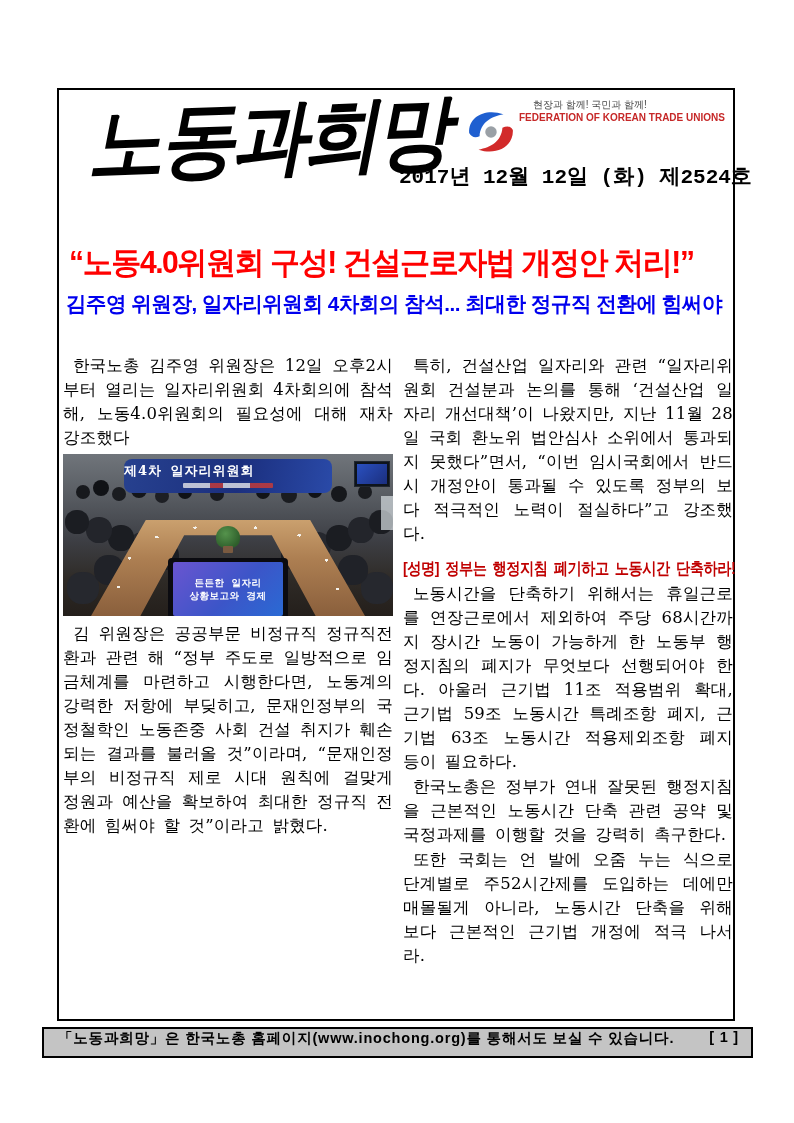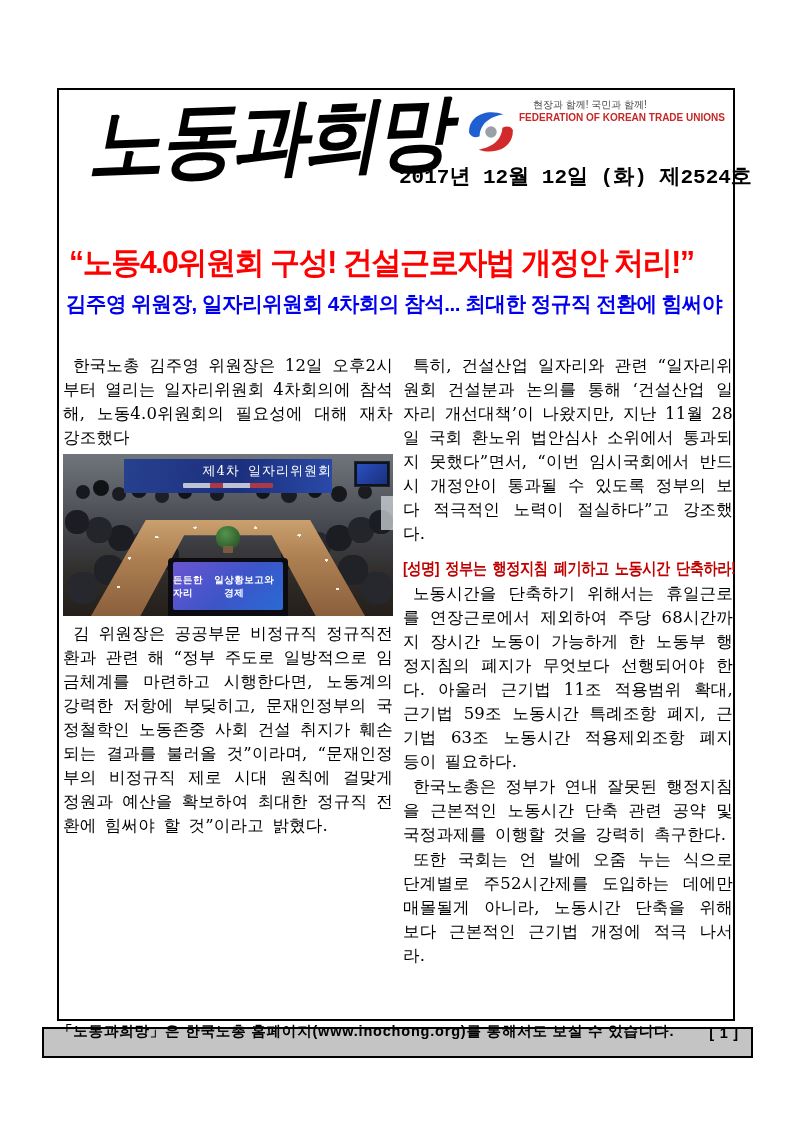--- a/index.html
+++ b/index.html
@@ -72,23 +72,23 @@
     transform:scaleX(0.86); transform-origin:left center; letter-spacing:-0.5px;
   }
   
   .photo {
     position:relative; width:330px; height:162px; margin:4px 0 6px 0;
     background:linear-gradient(180deg,#70757b 0%,#565a60 28%,#3e4046 52%,#2e2a26 78%,#241f1b 100%);
     overflow:hidden;
   }
   .photo-banner {
     position:absolute; top:5px; left:50%; transform:translateX(-50%);
-    width:208px; height:34px; border-radius:0;
+    width:208px; height:34px; border-radius:8px;
     background:linear-gradient(100deg,#27418f 0%,#1b2f7e 55%,#2a4aa8 100%);
-    text-align:right; color:#fff; font-weight:normal; font-size:13px; line-height:24px;
+    text-align:left; color:#fff; font-weight:bold; font-size:13px; line-height:24px;
     letter-spacing:1px;
   }
   .photo-banner-sub {
     width:90px; height:5px; margin:0 auto; border-radius:1px;
     background:linear-gradient(90deg,#d9dbe4 0 30%, #c23a3a 30% 45%, #d9dbe4 45% 75%, #c23a3a 75% 100%);
     opacity:0.85;
   }
   .crowd-heads {
     position:absolute; left:0; top:0; width:8px; height:8px; border-radius:50%;
     background:transparent;
@@ -136,40 +136,40 @@
   .photo-plant::after {
     content:""; position:absolute; left:7px; top:20px; width:10px; height:7px;
     background:#7a5a40; border-radius:1px;
   }
   .photo-monitor {
     position:absolute; left:50%; bottom:0px; transform:translateX(-50%);
     width:120px; height:58px; background:#0b0b10; border-radius:4px 4px 0 0;
     padding:4px 5px 0 5px; box-sizing:border-box;
   }
   .monitor-screen {
-    width:100%; height:48px; border-radius:2px;
+    width:100%; height:54px; border-radius:2px;
     background:linear-gradient(135deg,#6a55d0 0%,#3c55c8 55%,#2a6ad4 100%);
     color:#fff; font-weight:bold; font-size:9.5px; line-height:13px;
-    display:flex; flex-direction:row; align-items:center; justify-content:center;
+    display:flex; flex-direction:column; align-items:center; justify-content:center;
     letter-spacing:0.5px;
   }
   .photo-tv {
     position:absolute; right:3px; top:7px; width:36px; height:26px;
     background:#0e141c; border:1px solid #20262e; box-sizing:border-box; padding:2px;
   }
   .photo-tv-screen { width:100%; height:100%; background:linear-gradient(135deg,#2a50c0,#1b2f7e); }
   .photo-window { position:absolute; right:0px; top:42px; width:12px; height:34px;
     background:#cfd6da; opacity:0.75; }
   
   .footer-bar {
     position:absolute; left:42px; top:1027px; width:711px; height:31px;
     background:#c4c4c4; border:2px solid #000; box-sizing:border-box;
-    display:flex; align-items:flex-end; justify-content:space-between;
+    display:flex; align-items:flex-start; justify-content:space-between;
     font-size:14.5px; font-weight:bold; color:#000; letter-spacing:0.8px;
-    padding:0 12px 15px 14px; white-space:nowrap;
+    padding:0 12px 8px 14px; white-space:nowrap;
   }
 </style>
 </head>
 <body>
 
 <div class="page">
   <div class="frame">
 
     <div class="masthead">
       <div class="calligraphy">노동과희망</div>

